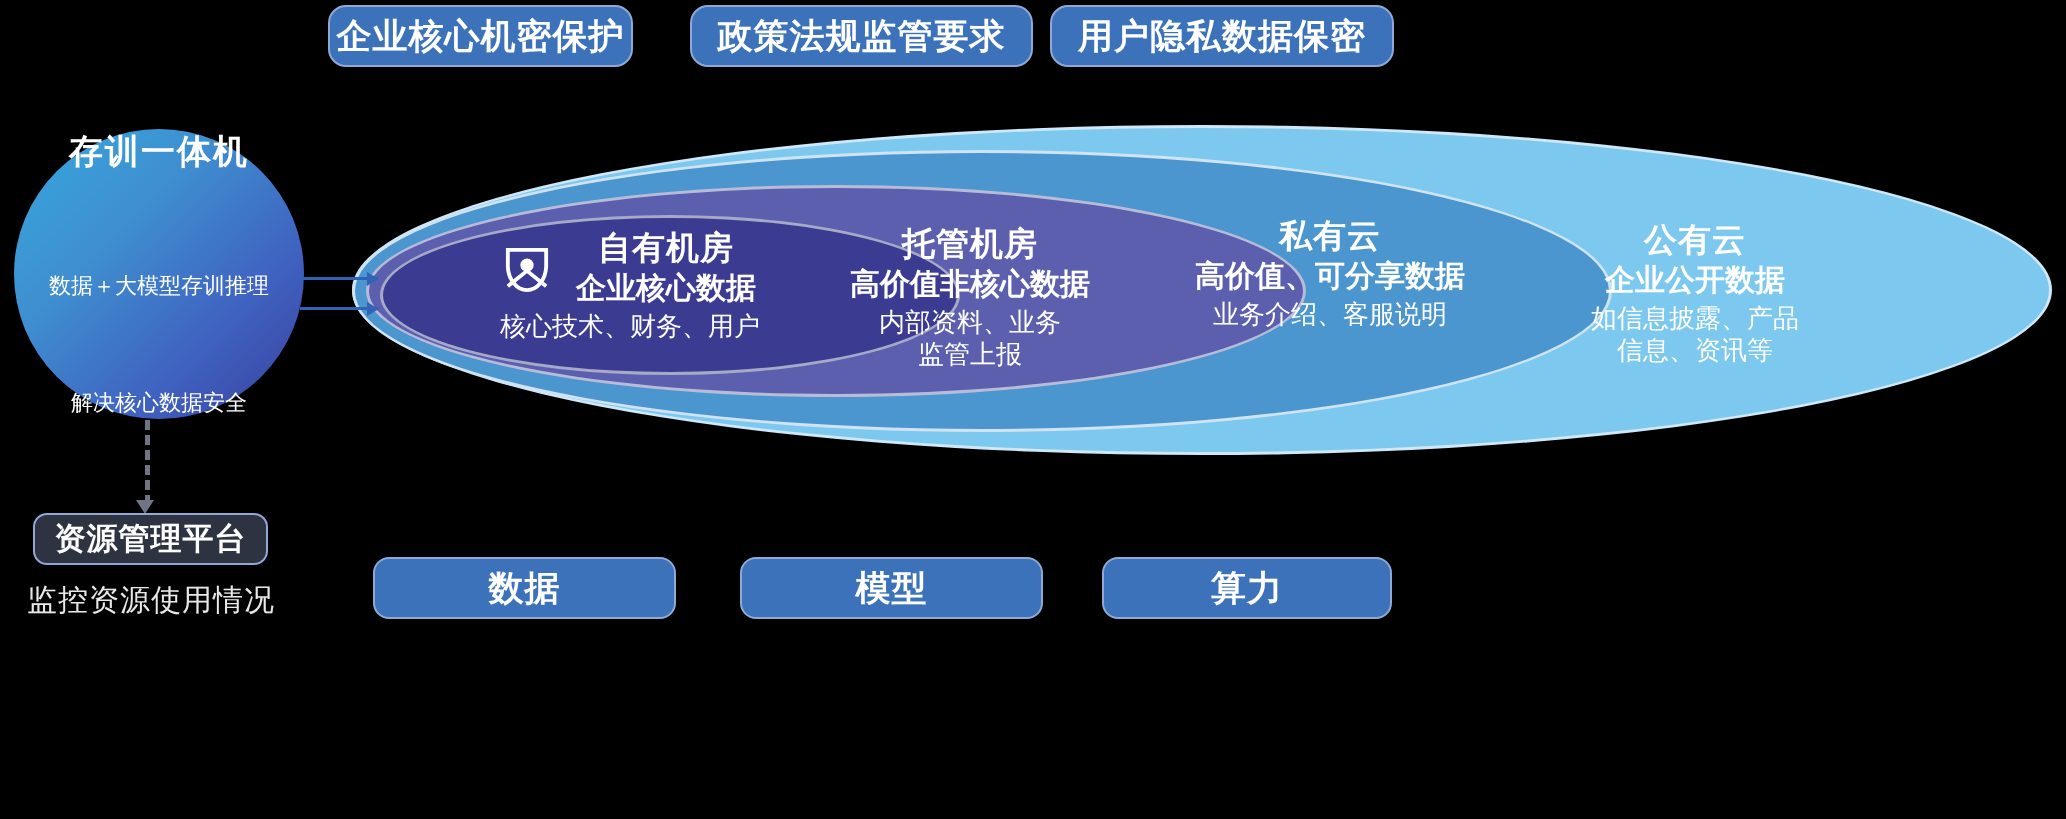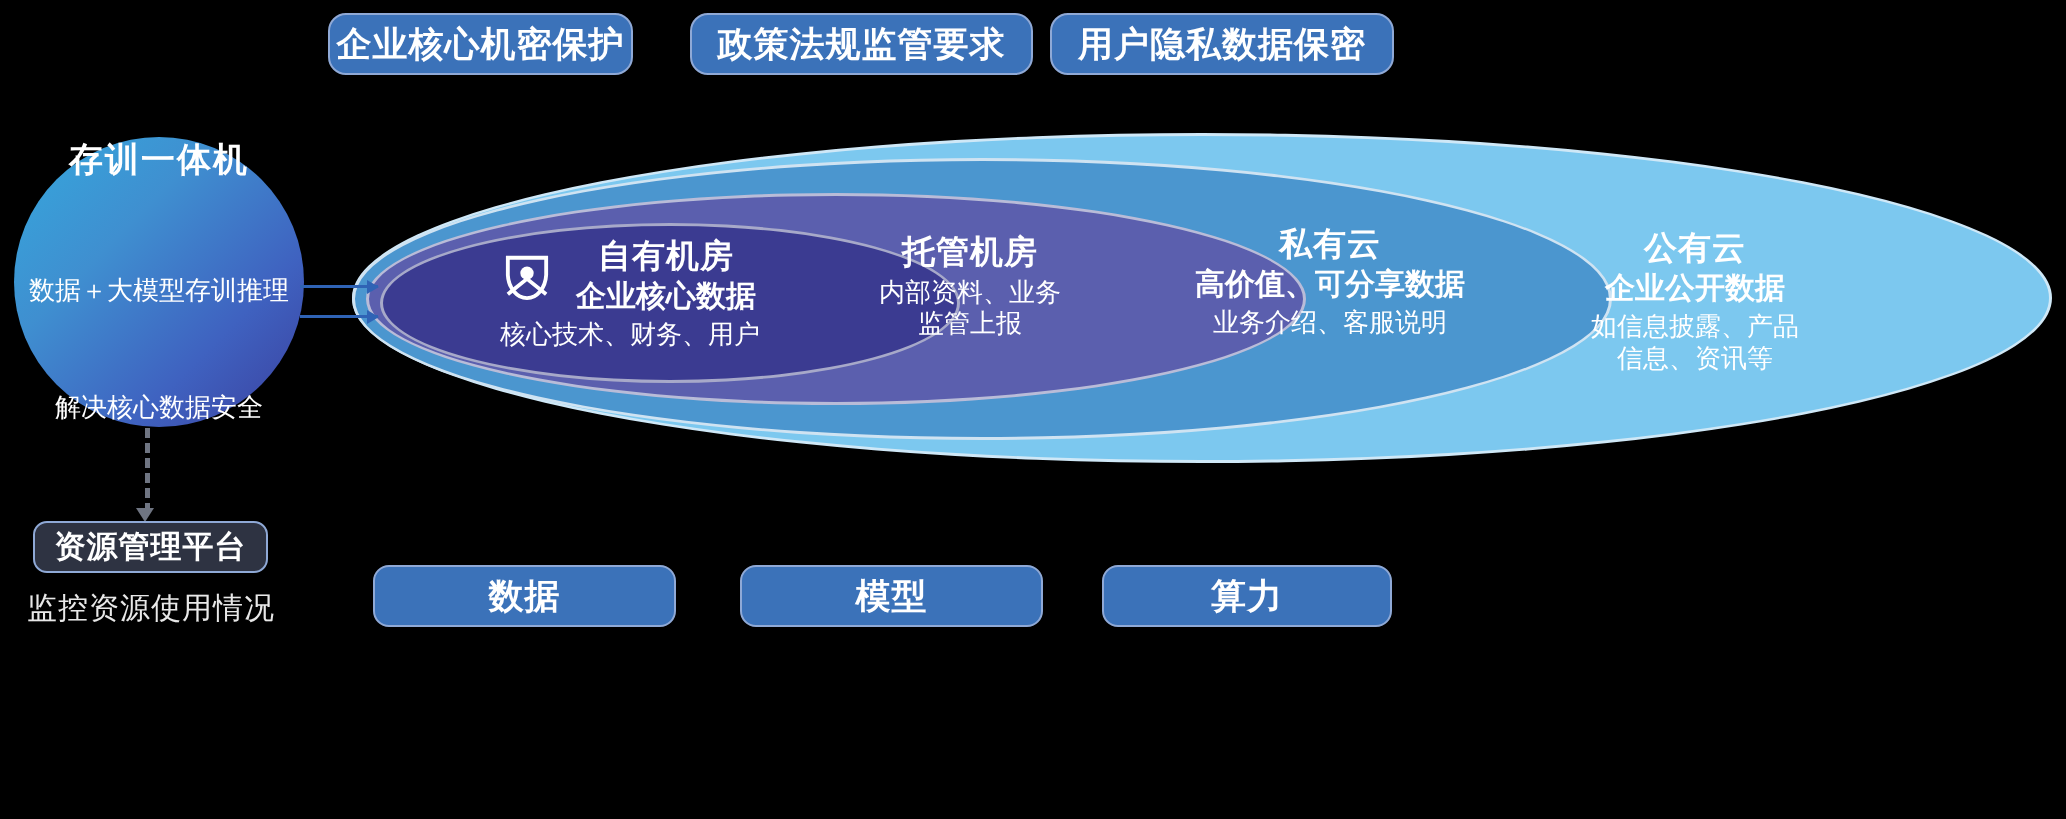--- a/index.html
+++ b/index.html
@@ -1,21 +1,21 @@
 <!DOCTYPE html>
 <html><head>
 <meta charset="utf-8">
 <style>
   html,body{margin:0;padding:0;background:#000;}
   body{
     width:2066px;height:819px;position:relative;overflow:hidden;
     font-family:"Liberation Sans","DejaVu Sans",sans-serif;
     color:#fff;
   }
-  .stage{position:absolute;inset:0;margin-top:8px;}
+  .stage{position:absolute;inset:0;}
 
   
   .pill{
     position:absolute;
     background:#3b72b9;
     border:2px solid #8fa9d6;
     border-radius:18px;
     display:flex;align-items:center;justify-content:center;
     font-weight:bold;
     letter-spacing:1px;
@@ -34,21 +34,21 @@
 
   
   #left-circle{
     position:absolute;left:14px;top:129px;width:290px;height:290px;
     border-radius:50%;
     background:linear-gradient(135deg,#35a8dd 0%,#3f8fd0 35%,#3f62c0 70%,#3b3f9e 100%);
     display:flex;flex-direction:column;align-items:center;justify-content:space-between;
     text-align:center;
   }
   #left-circle .c-title{font-size:34px;font-weight:bold;letter-spacing:2px;margin-bottom:10px;}
-  #left-circle .c-line{font-size:26px;line-height:1.45;white-space:nowrap;}
+  #left-circle .c-line{font-size:22px;line-height:1.45;white-space:nowrap;}
 
   
   .ellipse{position:absolute;border-radius:50%;box-sizing:border-box;}
   #ell-public{
     left:352px;top:125px;width:1700px;height:330px;
     background:#7cc8ef;border:3px solid #cfe8f7;
   }
   #ell-private{
     left:352px;top:150px;width:1260px;height:282px;
     background:#4b96cf;border:3px solid #cfe3f2;
@@ -144,20 +144,21 @@
       <div>
         <div class="t1">自有机房</div>
         <div class="t2">企业核心数据</div>
       </div>
     </div>
     <div class="t3">核心技术、财务、用户</div>
   </div>
 
   <div class="col" id="col-hosted">
     <div class="t1">托管机房</div>
+    <div class="t2">高价值非核心数据</div>
     <div class="t3">内部资料、业务</div>
     <div class="t3" style="margin-top:0">监管上报</div>
   </div>
 
   <div class="col" id="col-private">
     <div class="t1">私有云</div>
     <div class="t2">高价值、可分享数据</div>
     <div class="t3">业务介绍、客服说明</div>
   </div>
 

